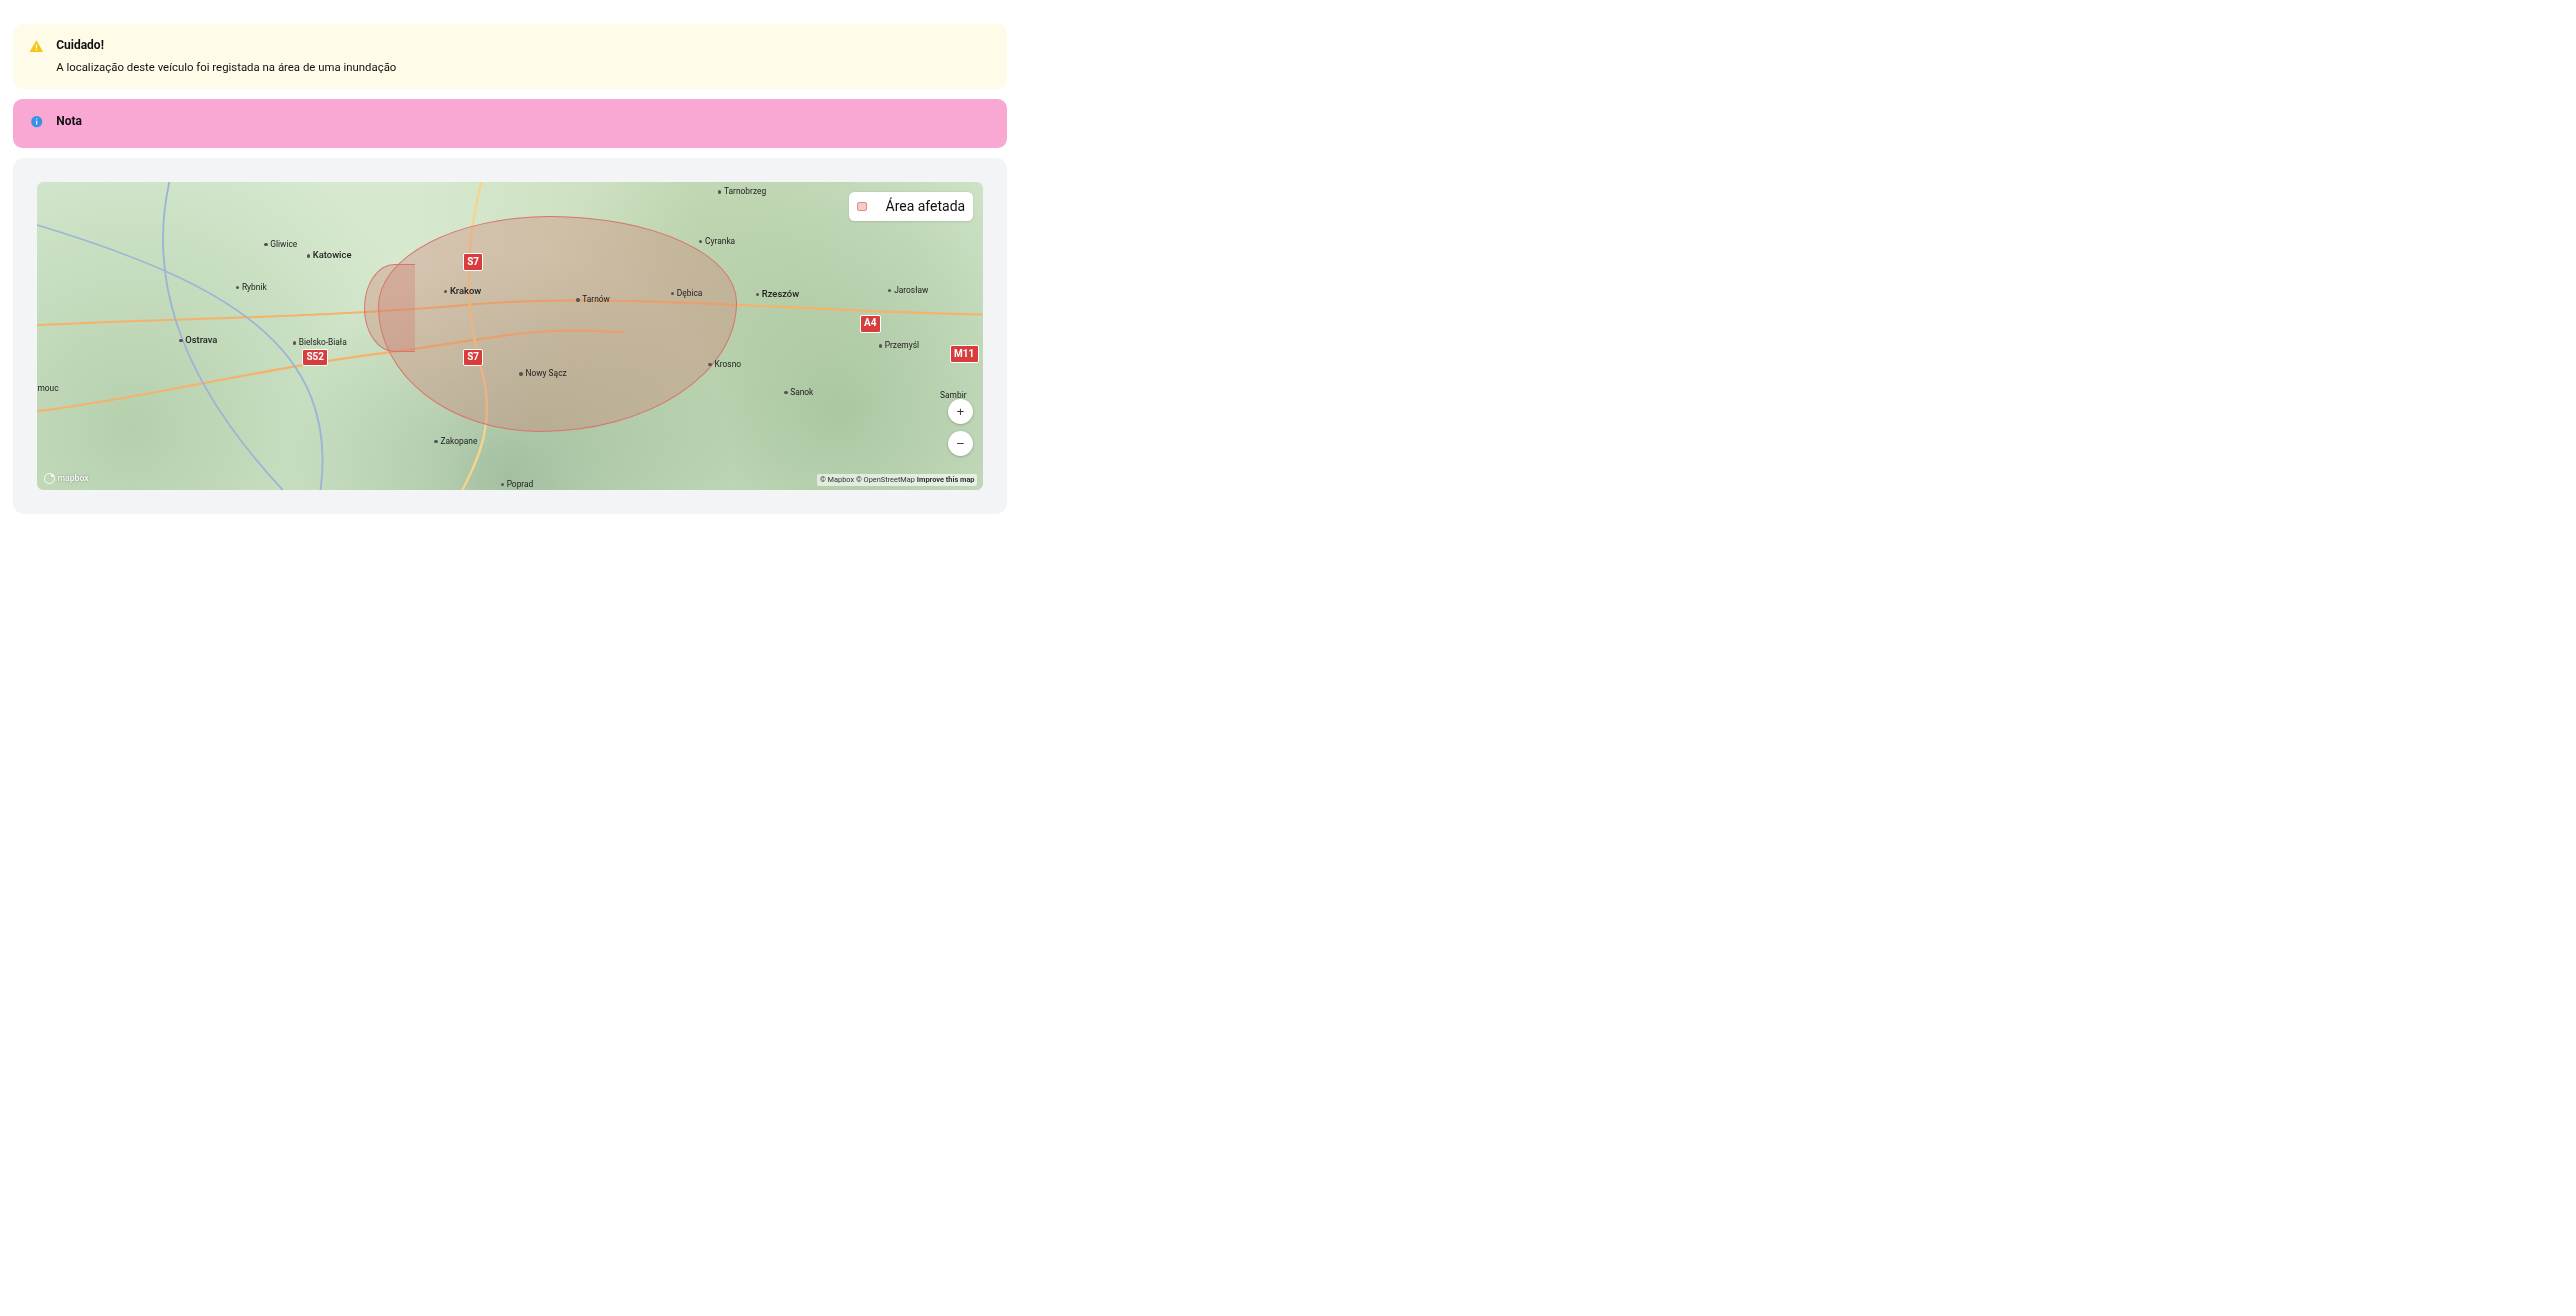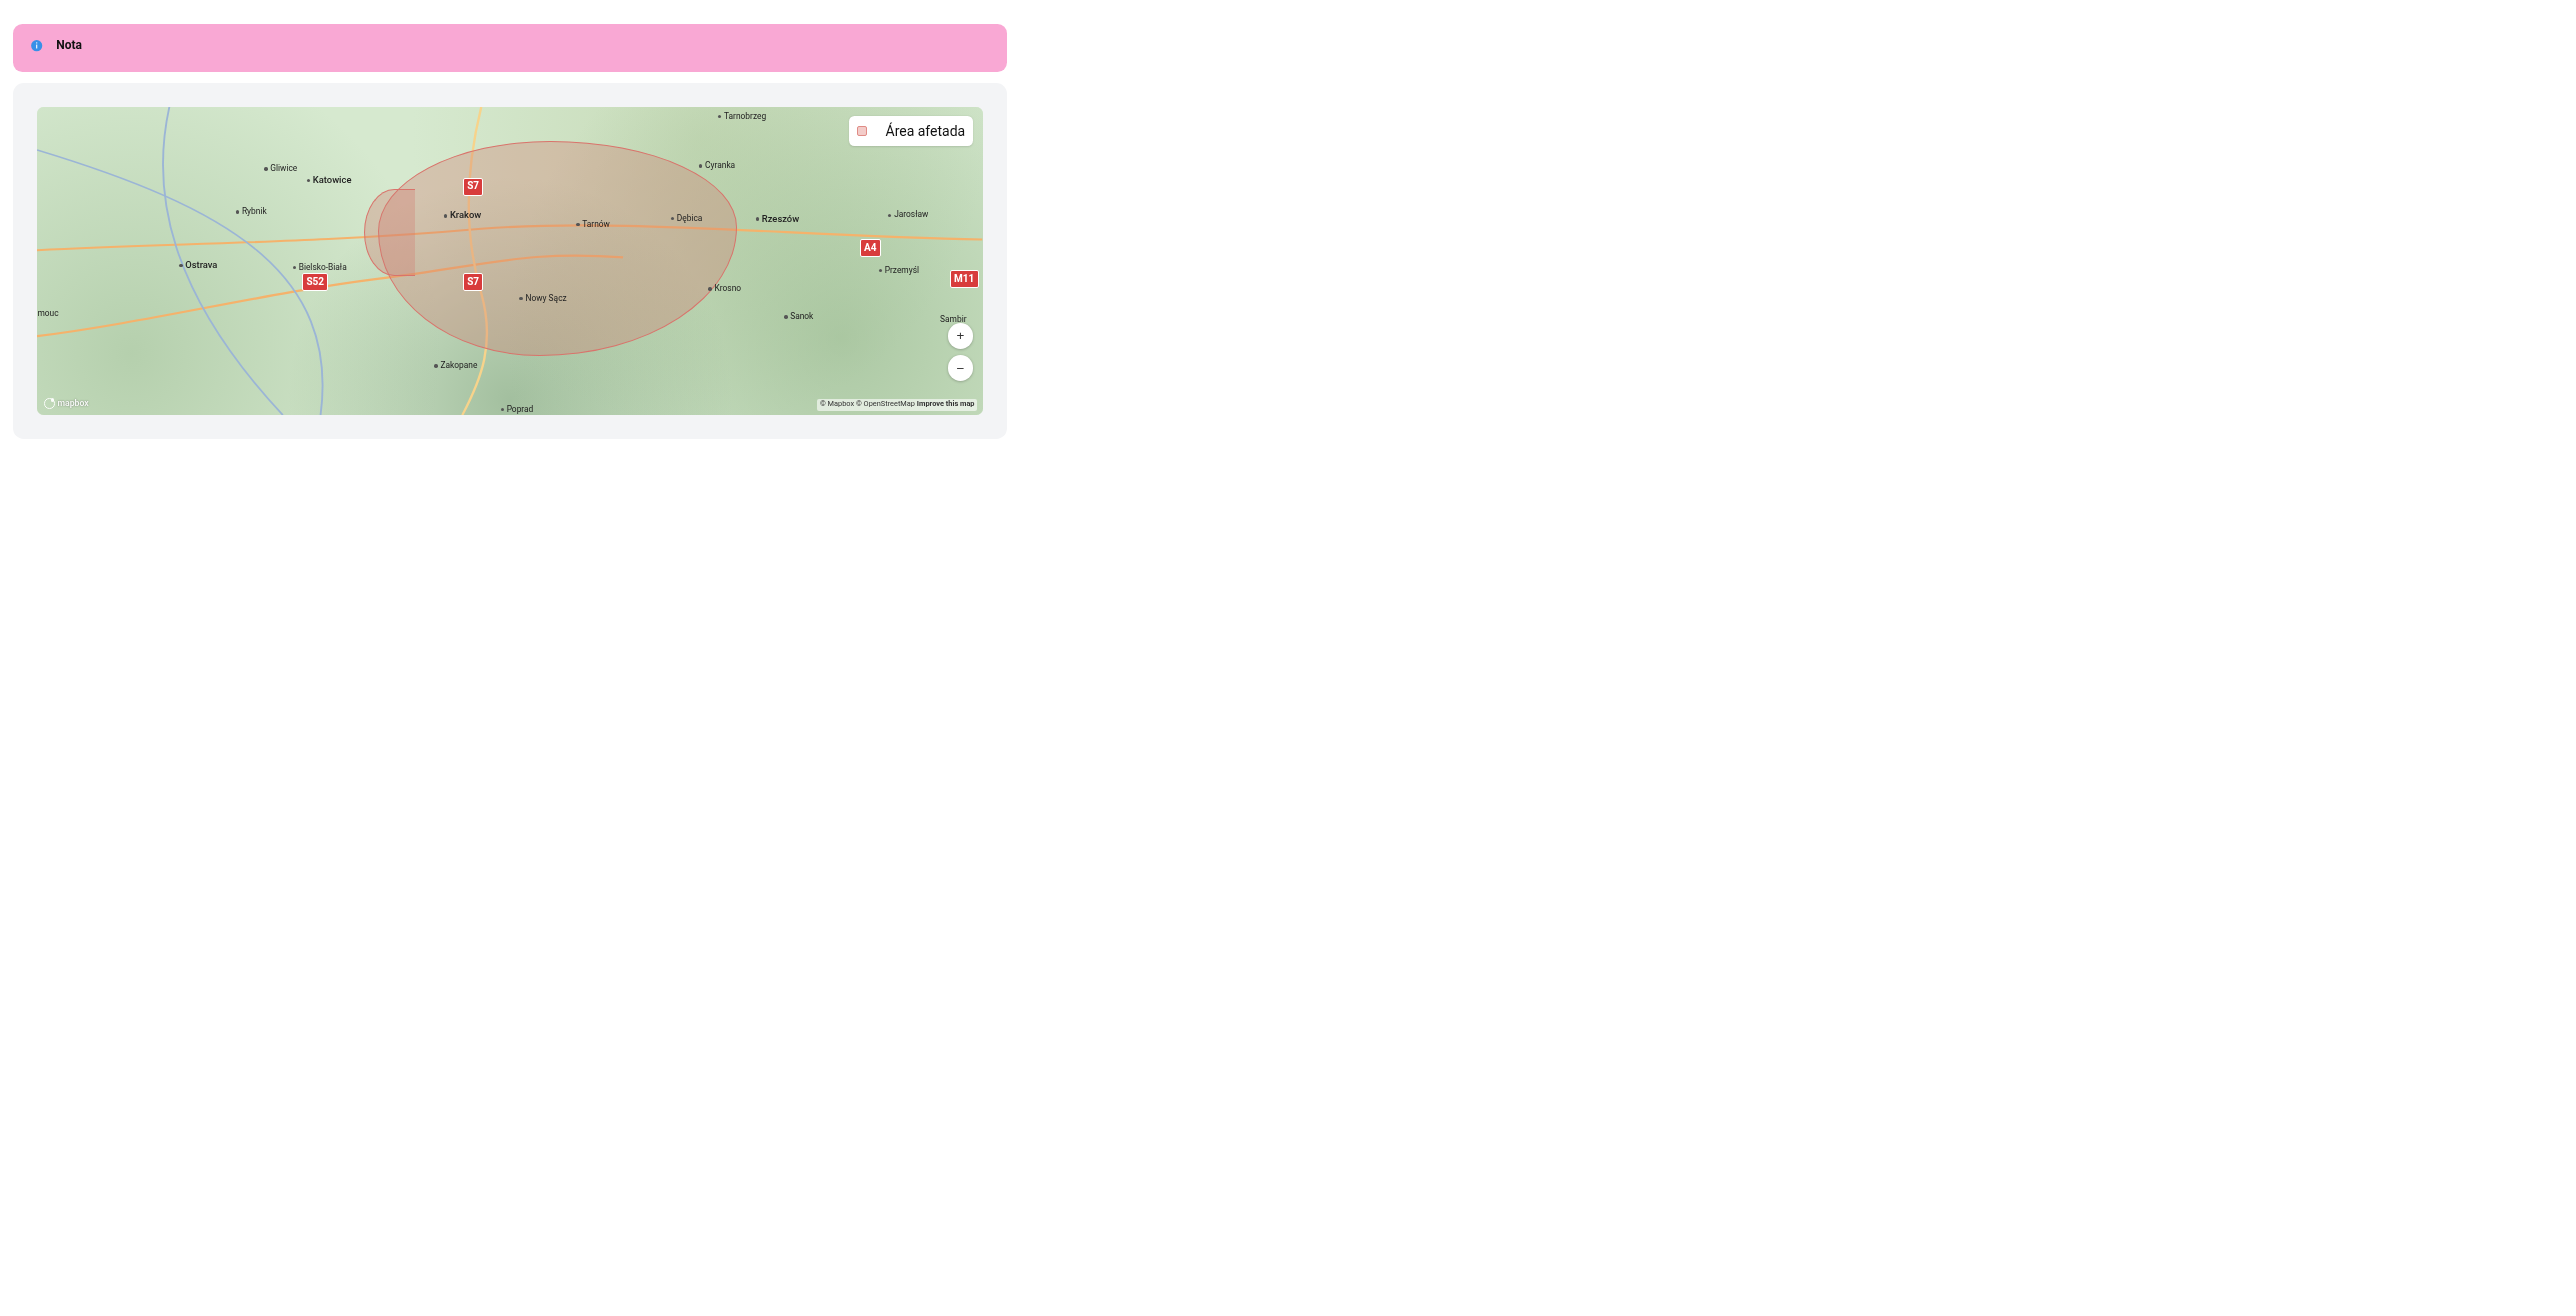--- a/index.html
+++ b/index.html
@@ -184,20 +184,33 @@
     width:3.4px;height:3.4px;border-radius:50%;background:rgba(255,255,255,.9);
   }
 </style>
 </head>
 <body>
 
 <div class="page">
 
   <main class="main">
 
+    <div class="alert alert-warning">
+      <div class="alert-icon">
+        <svg width="14.8" height="14.8" viewBox="0 0 24 24">
+            <path fill="#f5c518" d="M12 2 1 21h22L12 2z"></path>
+            <rect x="11" y="9" width="2" height="6" fill="#fff"></rect>
+            <rect x="11" y="16.5" width="2" height="2" fill="#fff"></rect>
+          </svg>
+      </div>
+      <div class="alert-body">
+        <div class="alert-title">Cuidado!</div>
+        <div class="alert-text">A localização deste veículo foi registada na área de uma inundação</div>
+      </div>
+    </div>
 
     <div class="alert alert-info">
       <div class="alert-icon">
         <svg width="13.4" height="13.4" viewBox="0 0 24 24">
             <circle cx="12" cy="12" r="10" fill="#3890e8"></circle>
             <rect x="11" y="10" width="2" height="7" fill="#fff"></rect>
             <rect x="11" y="6" width="2" height="2" fill="#fff"></rect>
           </svg>
       </div>
       <div class="alert-body">

